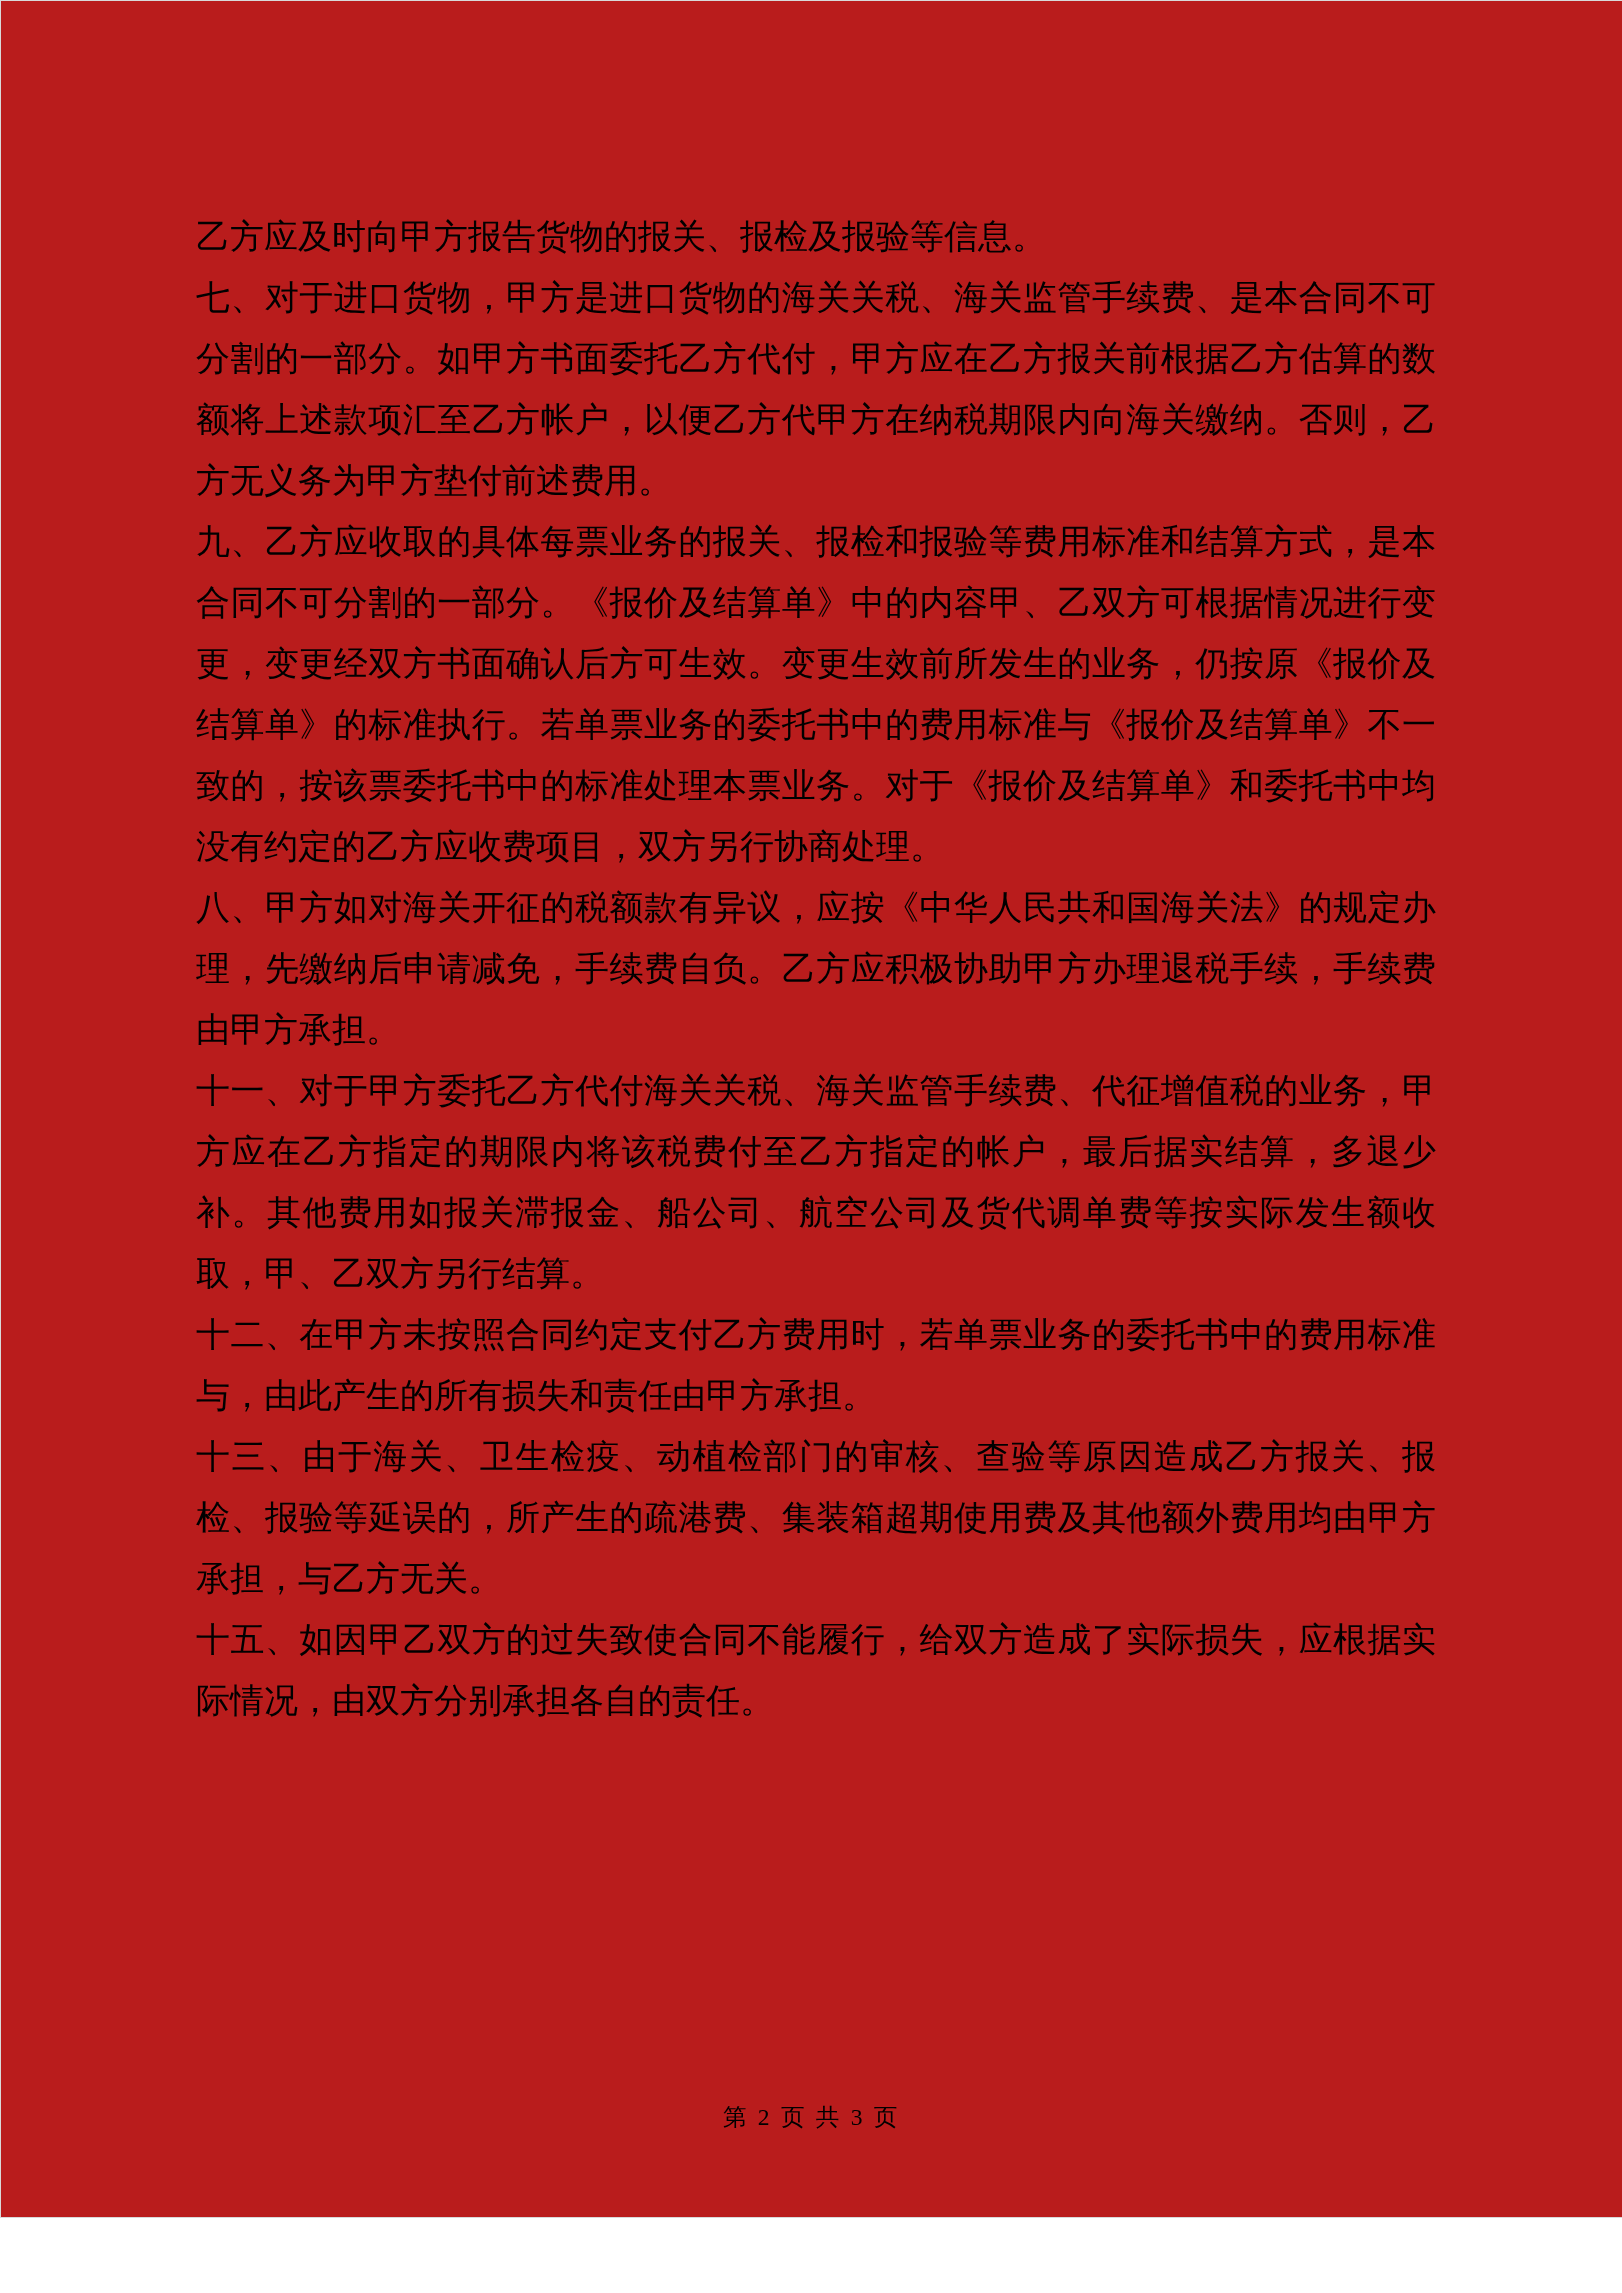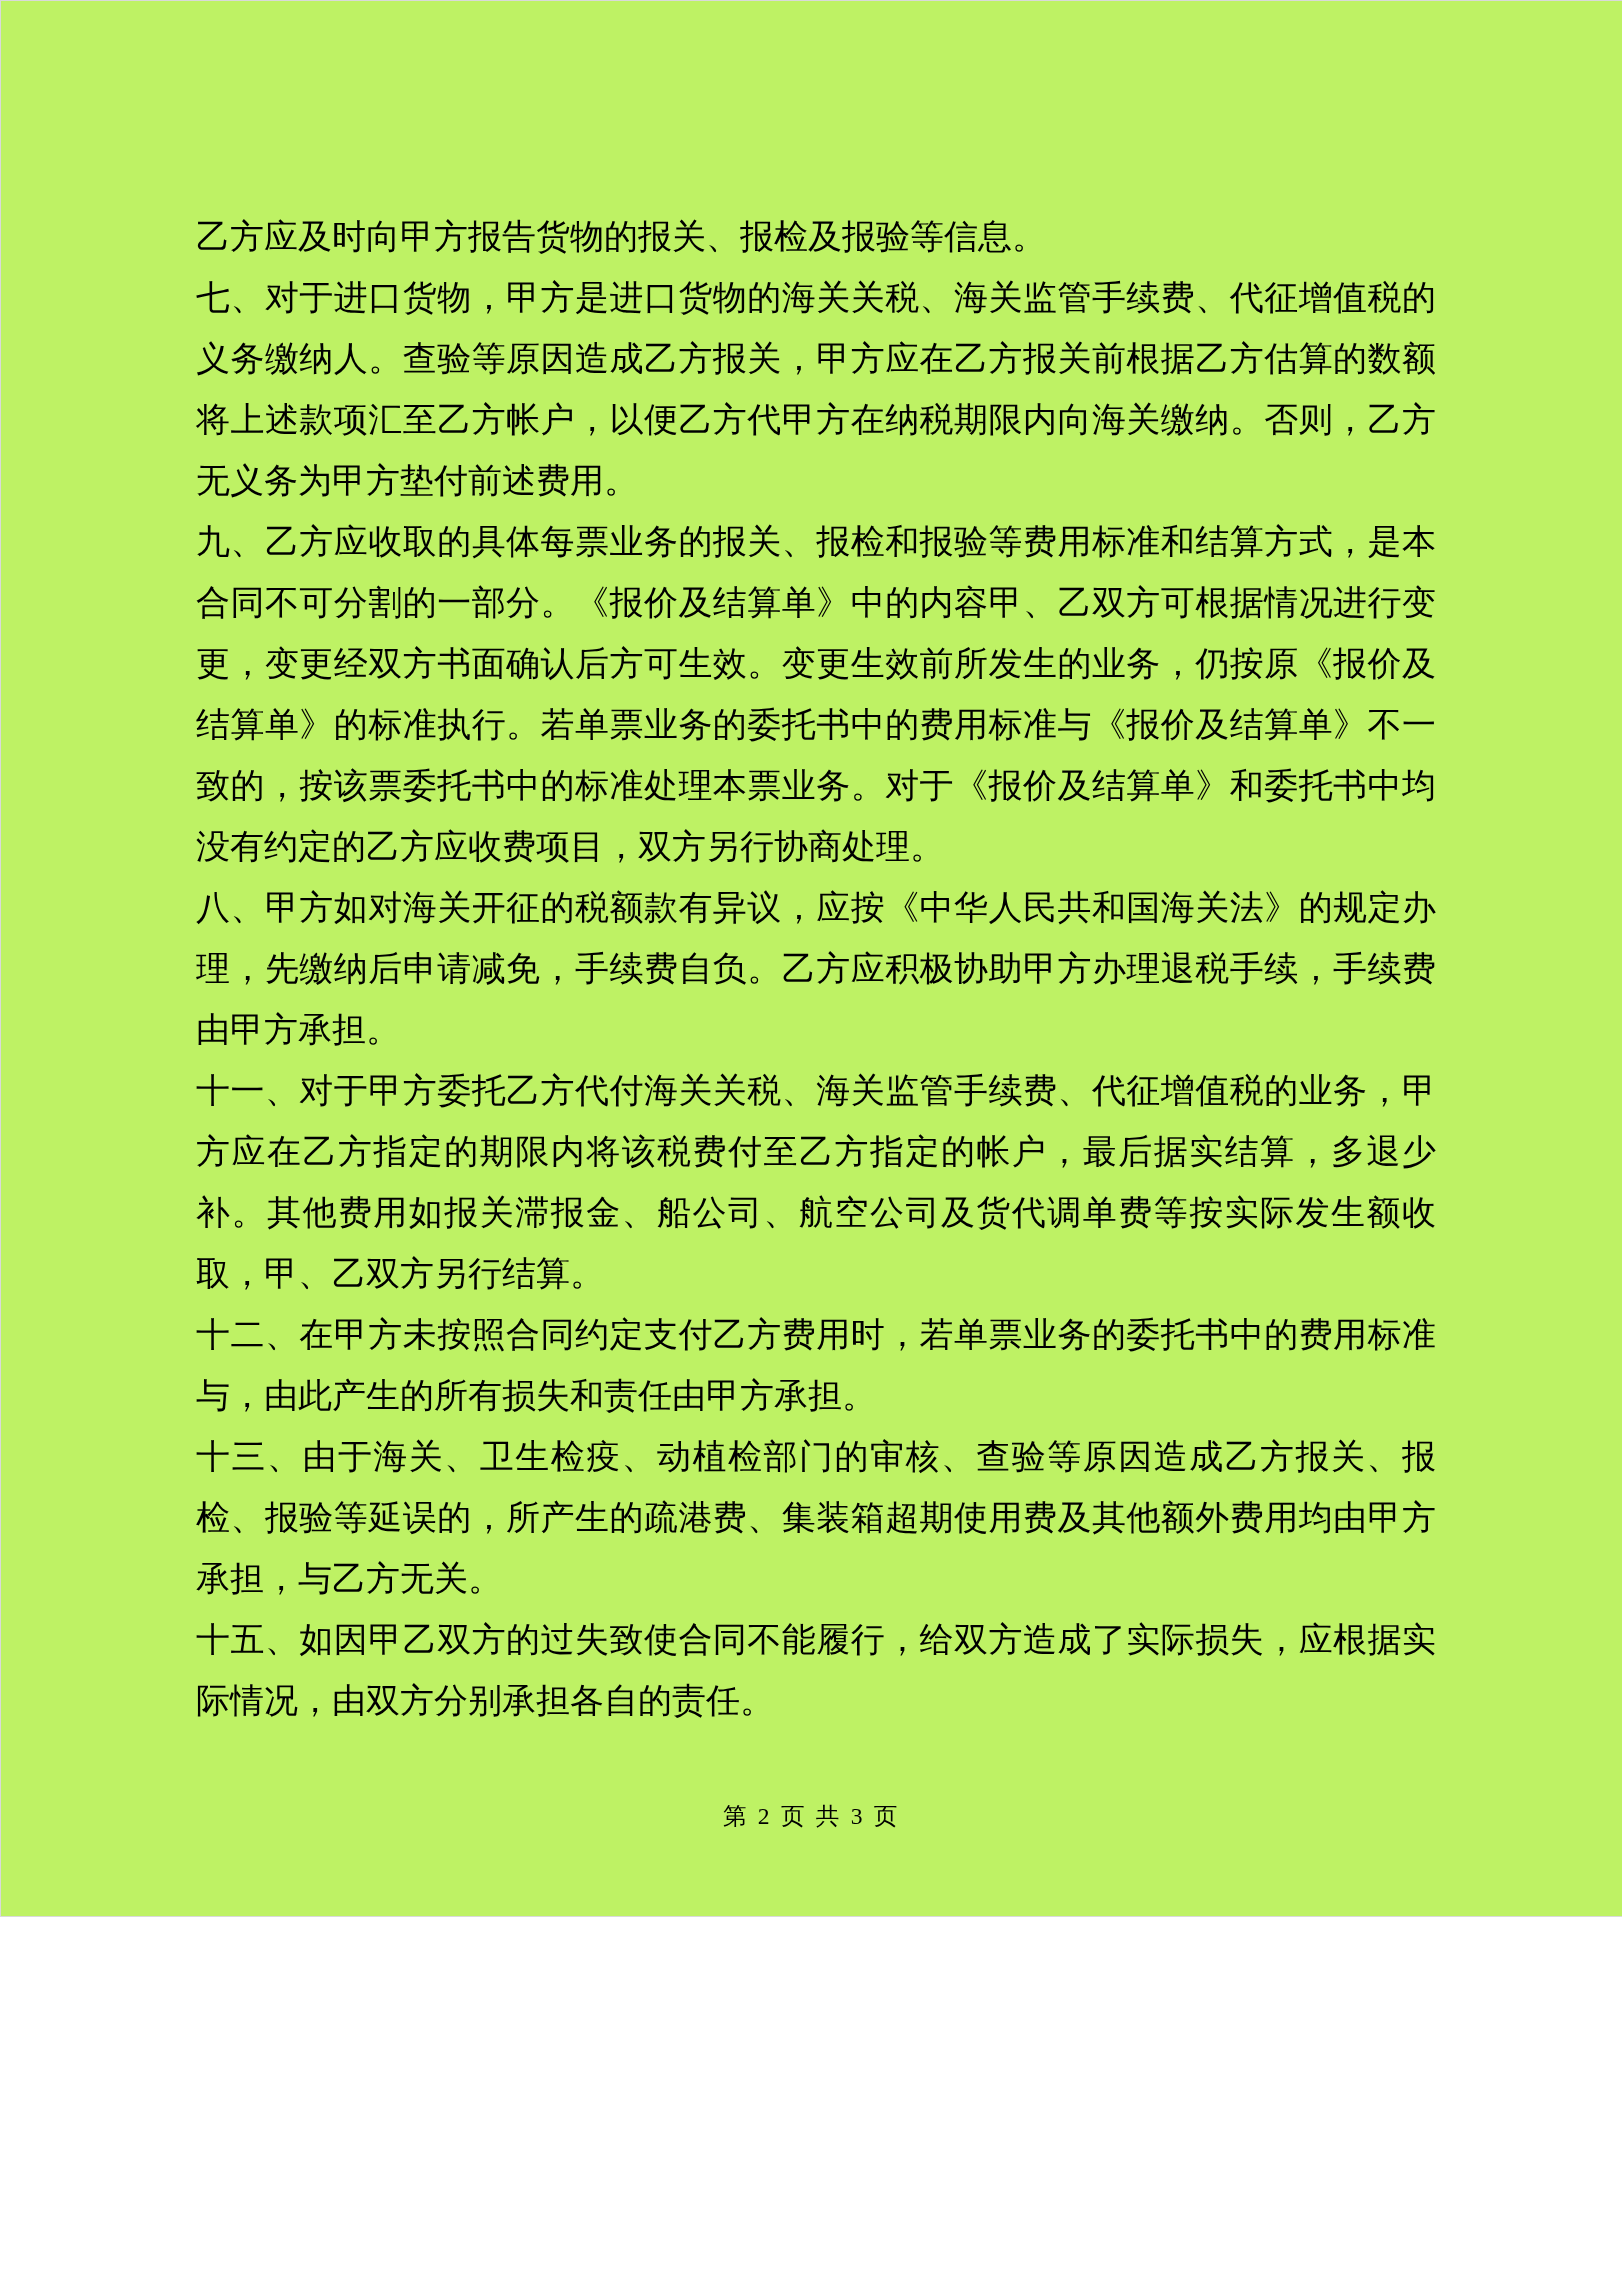--- a/index.html
+++ b/index.html
@@ -3,23 +3,23 @@
 <meta charset="utf-8">
 <style>
   html, body {
     margin: 0;
     padding: 0;
     background: #ffffff;
   }
   .page {
     position: relative;
     width: 1623px;
-    height: 1917px;
+    height: 2218px;
     box-sizing: border-box;
-    background: #bef264;
+    background: #b91c1c;
     border: 0.9px solid #d9d9d9;
     font-family: "Liberation Serif", "DejaVu Serif", serif;
     color: #000000;
     overflow: hidden;
   }
   .doc-body {
     position: absolute;
     top: 205px;
     left: 195px;
     right: 186px;
@@ -44,21 +44,21 @@
     color: #000000;
     font-family: Liberation Serif, serif;
   }
 </style>
 </head>
 <body>
 
 <div class="page">
   <div class="doc-body">
     <p>乙方应及时向甲方报告货物的报关、报检及报验等信息。</p>
-    <p>七、对于进口货物，甲方是进口货物的海关关税、海关监管手续费、代征增值税的义务缴纳人。查验等原因造成乙方报关，甲方应在乙方报关前根据乙方估算的数额将上述款项汇至乙方帐户，以便乙方代甲方在纳税期限内向海关缴纳。否则，乙方无义务为甲方垫付前述费用。</p>
+    <p>七、对于进口货物，甲方是进口货物的海关关税、海关监管手续费、是本合同不可分割的一部分。如甲方书面委托乙方代付，甲方应在乙方报关前根据乙方估算的数额将上述款项汇至乙方帐户，以便乙方代甲方在纳税期限内向海关缴纳。否则，乙方无义务为甲方垫付前述费用。</p>
     <p>九、乙方应收取的具体每票业务的报关、报检和报验等费用标准和结算方式，是本合同不可分割的一部分。《报价及结算单》中的内容甲、乙双方可根据情况进行变更，变更经双方书面确认后方可生效。变更生效前所发生的业务，仍按原《报价及结算单》的标准执行。若单票业务的委托书中的费用标准与《报价及结算单》不一致的，按该票委托书中的标准处理本票业务。对于《报价及结算单》和委托书中均没有约定的乙方应收费项目，双方另行协商处理。</p>
     <p>八、甲方如对海关开征的税额款有异议，应按《中华人民共和国海关法》的规定办理，先缴纳后申请减免，手续费自负。乙方应积极协助甲方办理退税手续，手续费由甲方承担。</p>
     <p>十一、对于甲方委托乙方代付海关关税、海关监管手续费、代征增值税的业务，甲方应在乙方指定的期限内将该税费付至乙方指定的帐户，最后据实结算，多退少补。其他费用如报关滞报金、船公司、航空公司及货代调单费等按实际发生额收取，甲、乙双方另行结算。</p>
     <p>十二、在甲方未按照合同约定支付乙方费用时，若单票业务的委托书中的费用标准与，由此产生的所有损失和责任由甲方承担。</p>
     <p>十三、由于海关、卫生检疫、动植检部门的审核、查验等原因造成乙方报关、报检、报验等延误的，所产生的疏港费、集装箱超期使用费及其他额外费用均由甲方承担，与乙方无关。</p>
     <p>十五、如因甲乙双方的过失致使合同不能履行，给双方造成了实际损失，应根据实际情况，由双方分别承担各自的责任。</p>
   </div>
   <div class="page-footer">第 2 页 共 3 页</div>
 </div>
 

